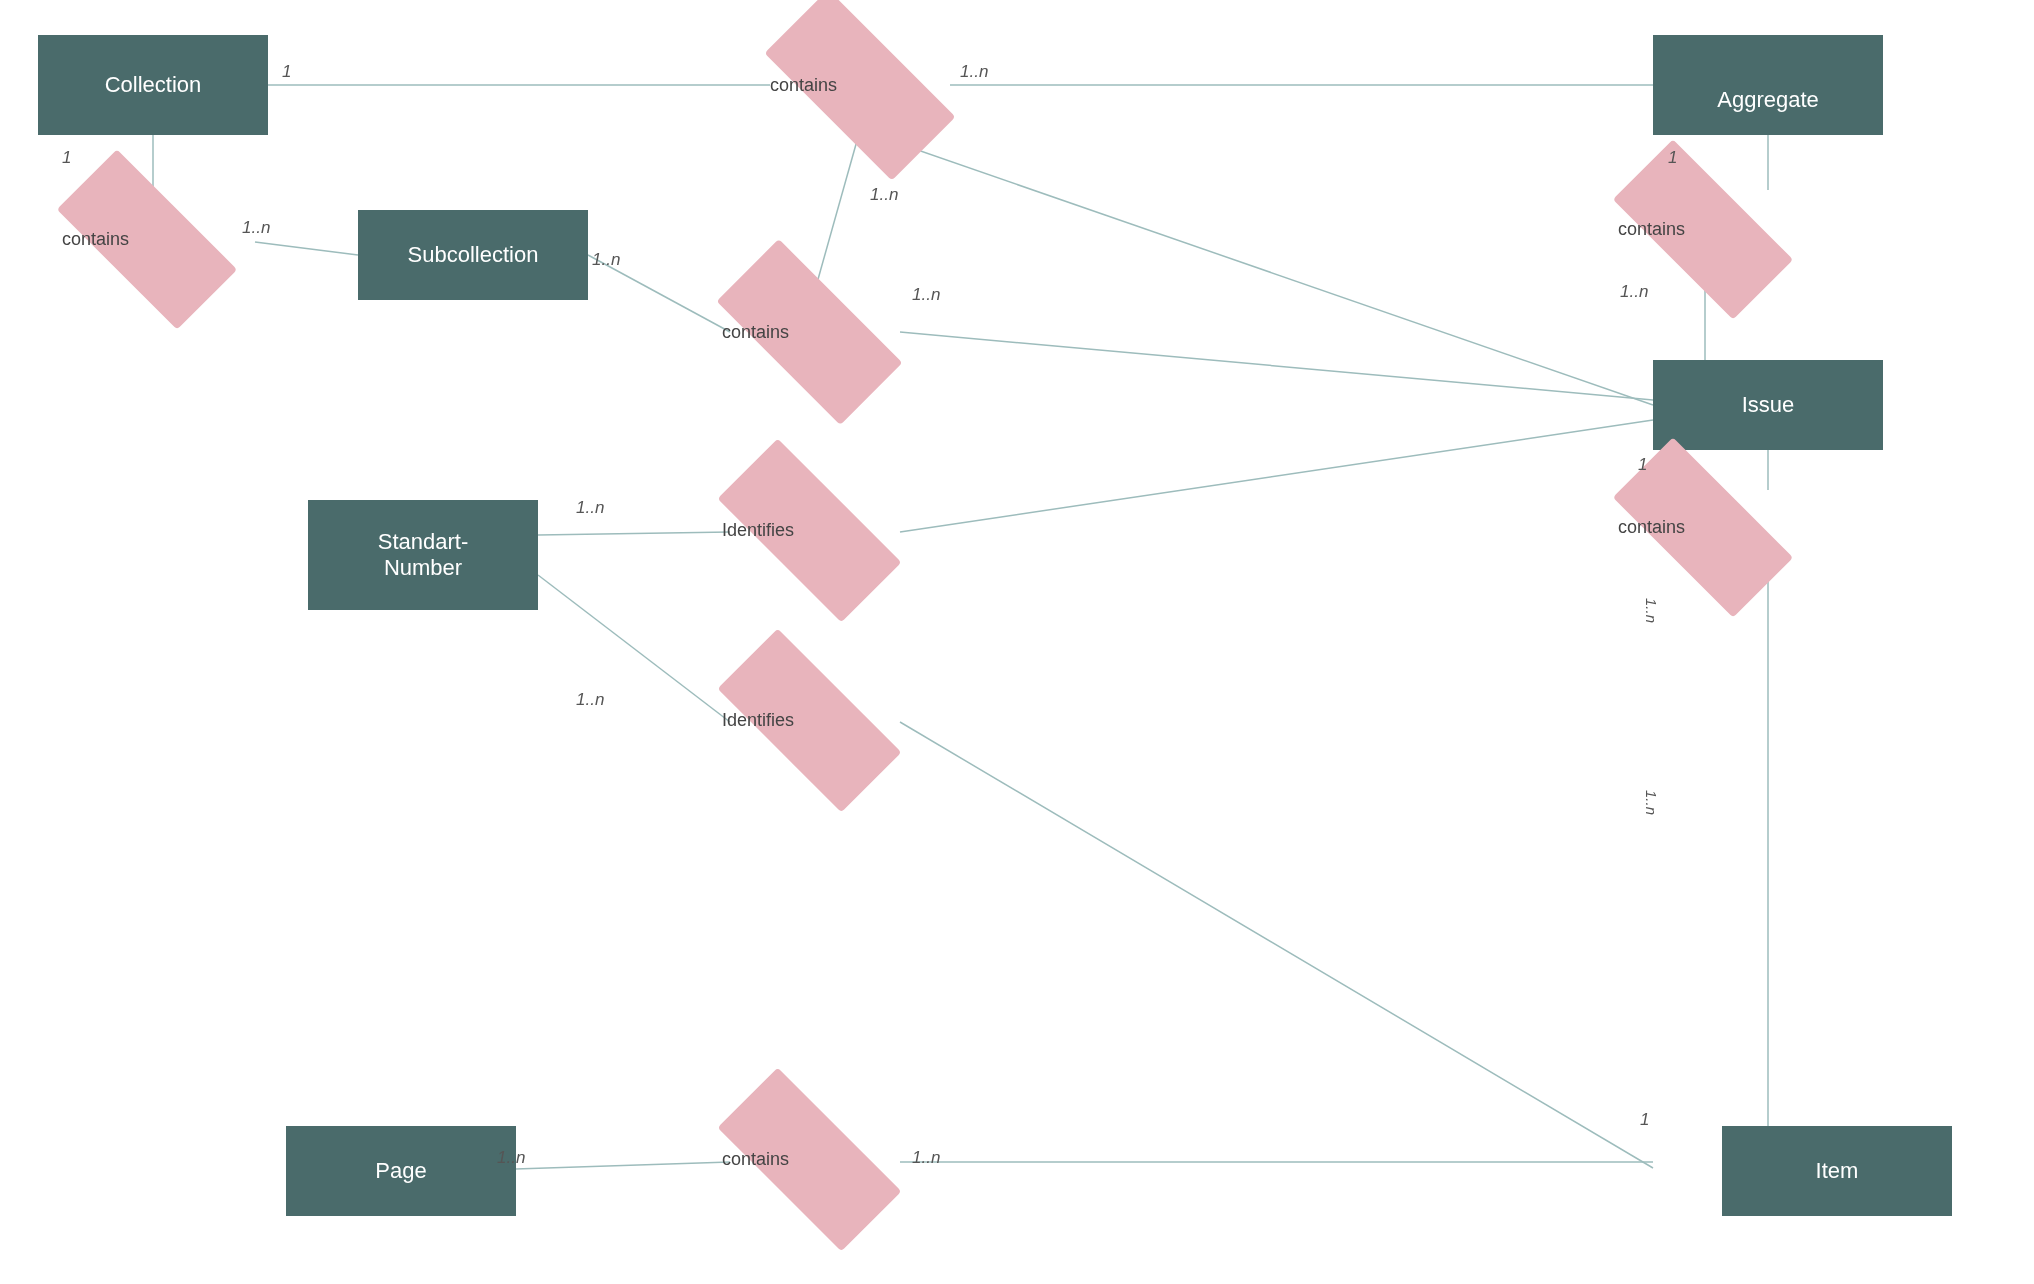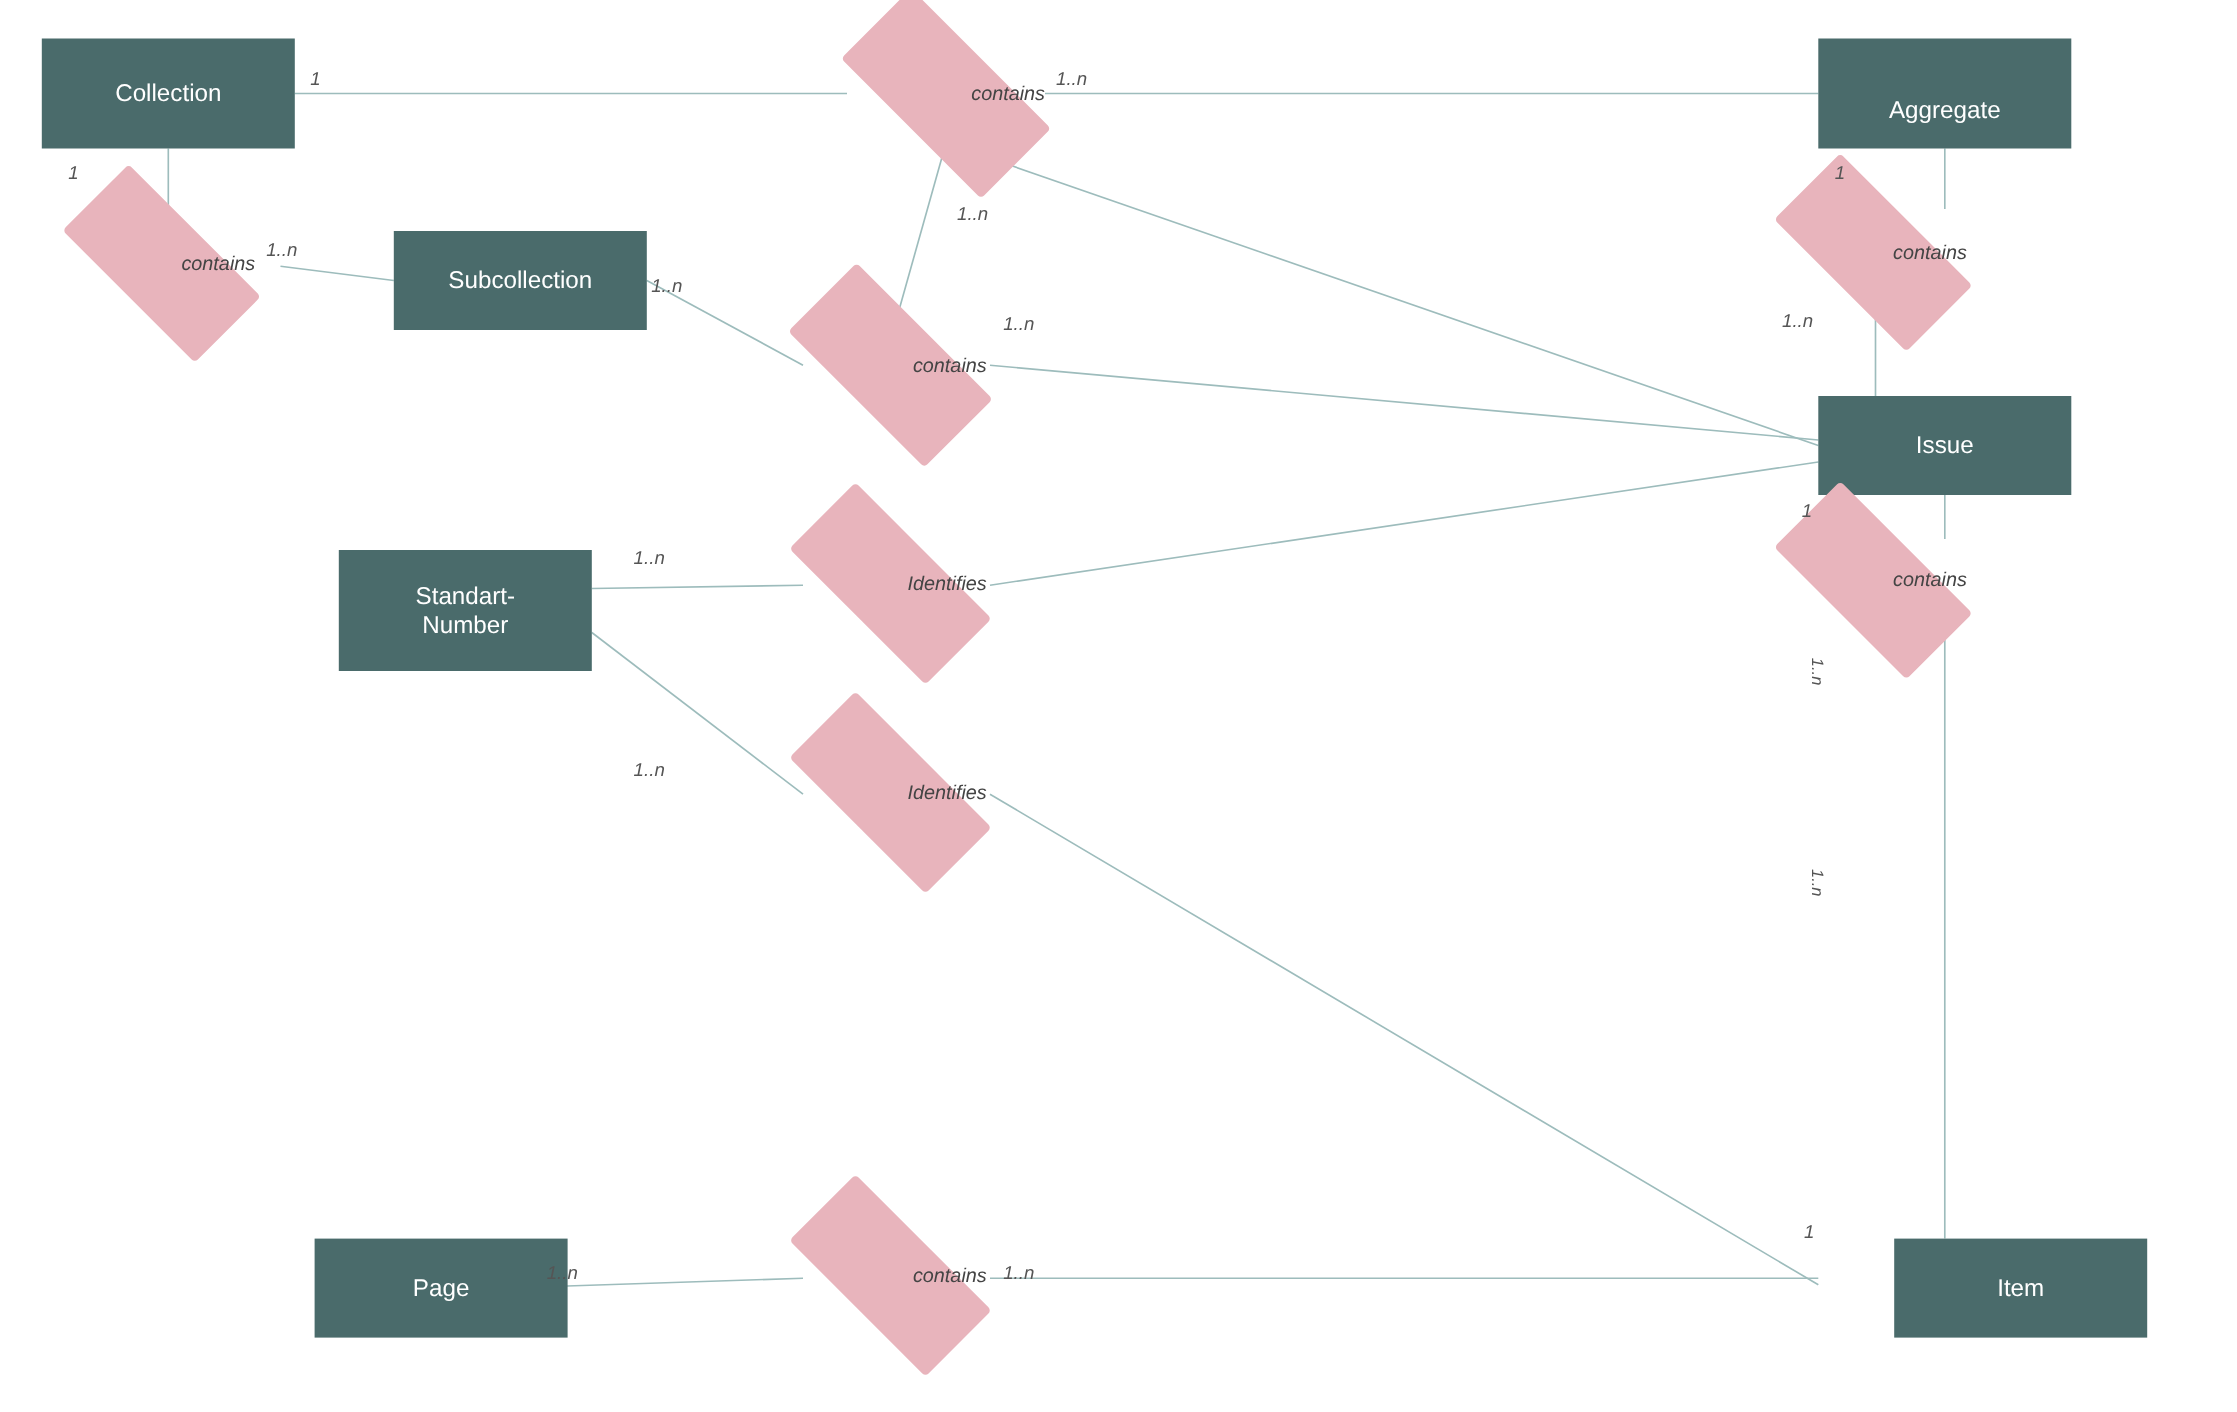--- a/index.html
+++ b/index.html
@@ -32,25 +32,24 @@
       justify-content: center;
       font-size: 22px;
       font-weight: 500;
       text-align: center;
       padding: 22px 18px;
     }
     .diamond {
       position: absolute;
       display: flex;
       align-items: center;
-      justify-content: flex-end;
+      justify-content: flex-start;
       font-size: 18px;
       color: #555;
       text-align: center;
-      font-style: italic;
     }
     .diamond-shape {
       position: absolute;
       width: 100%;
       height: 100%;
       background: #e8b4bc;
       transform: rotate(45deg);
       border-radius: 4px;
     }
     .diamond-label {

